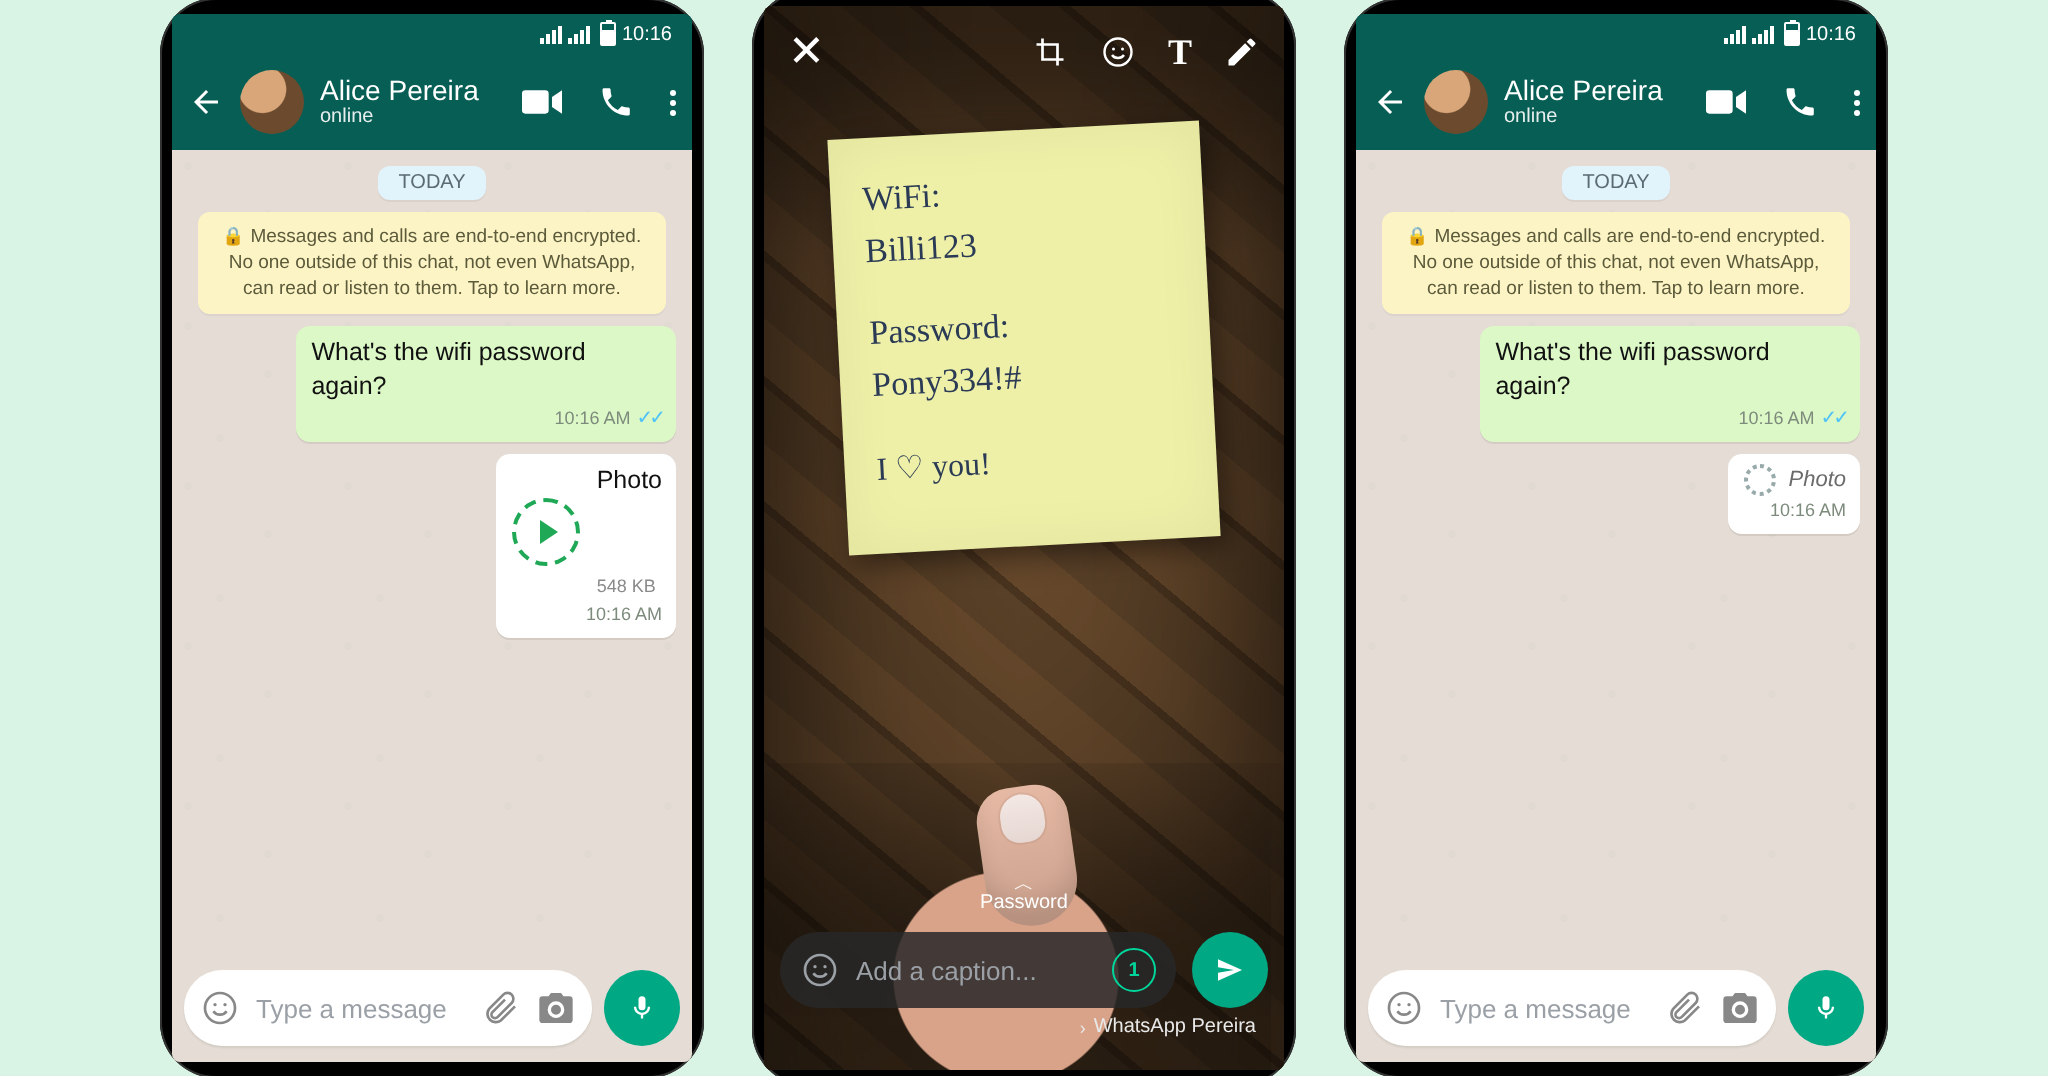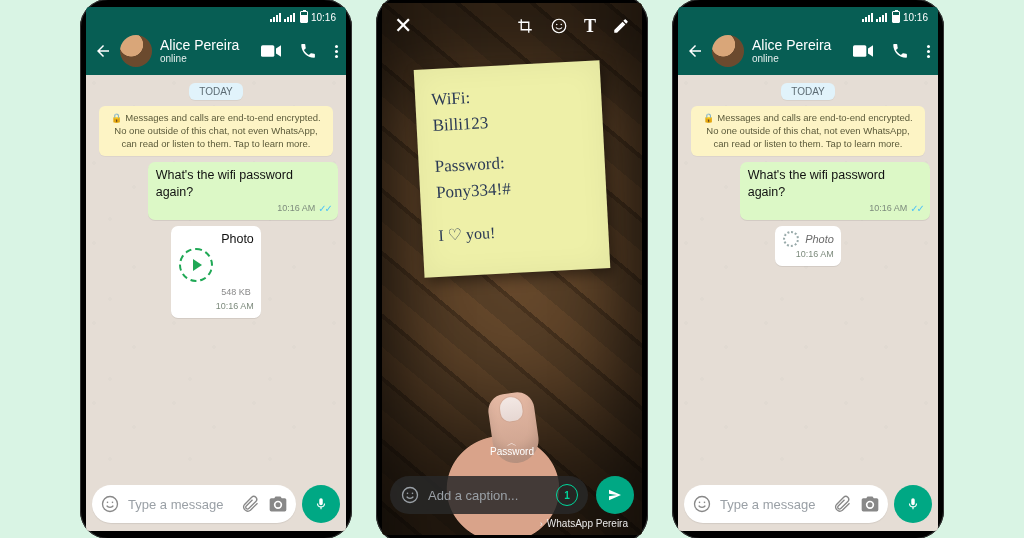--- a/index.html
+++ b/index.html
@@ -105,21 +105,21 @@
     text-align: center;
     padding: 6px 10px;
     border-radius: 6px;
     line-height: 1.35;
     max-width: 96%;
     box-shadow: 0 1px 0 rgba(0,0,0,.04);
   }
   .lock { font-size: 9px; }
   .msg-row { display:flex; }
   .msg-row.out { justify-content: flex-end; }
-  .msg-row.in { justify-content: center; }
+  .msg-row.in { justify-content: flex-end; }
   .bubble {
     max-width: 78%;
     border-radius: 7px;
     padding: 5px 7px 5px 8px;
     font-size: 12.5px;
     position: relative;
     box-shadow: 0 1px 0 rgba(0,0,0,.08);
     line-height: 1.3;
   }
   .bubble.out { background: #dcf8c6; color:#111; }
@@ -207,21 +207,21 @@
     color:#2b3a55; font-size:17px; line-height:1.55;
   }
   .note .row2{margin-top:14px;}
   .note .row3{margin-top:18px; font-size:16px;}
   .filters-label{
     position:absolute; bottom:78px; left:50%; transform:translateX(-50%);
     color:#fff; font-size:10px; text-align:center; z-index:3;
   }
   .filters-label .chev{ display:block; font-size:10px; opacity:.9; line-height:.6;}
   .editor-bottom{
-    position:absolute; left:0; right:0; bottom:2px;
+    position:absolute; left:0; right:0; bottom:12px;
     padding: 8px 8px 4px; display:flex; flex-direction:column; gap:4px; z-index:3;
   }
   .cap-row{ display:flex; align-items:center; gap:8px;}
   .cap-input{
     flex:1; height:38px; border-radius:20px;
     background:rgba(40,40,40,.85);
     display:flex; align-items:center; padding:0 10px; gap:8px;
     color:#9aa0a6; font-size:13px;
   }
   .cap-input .spacer{flex:1;}

